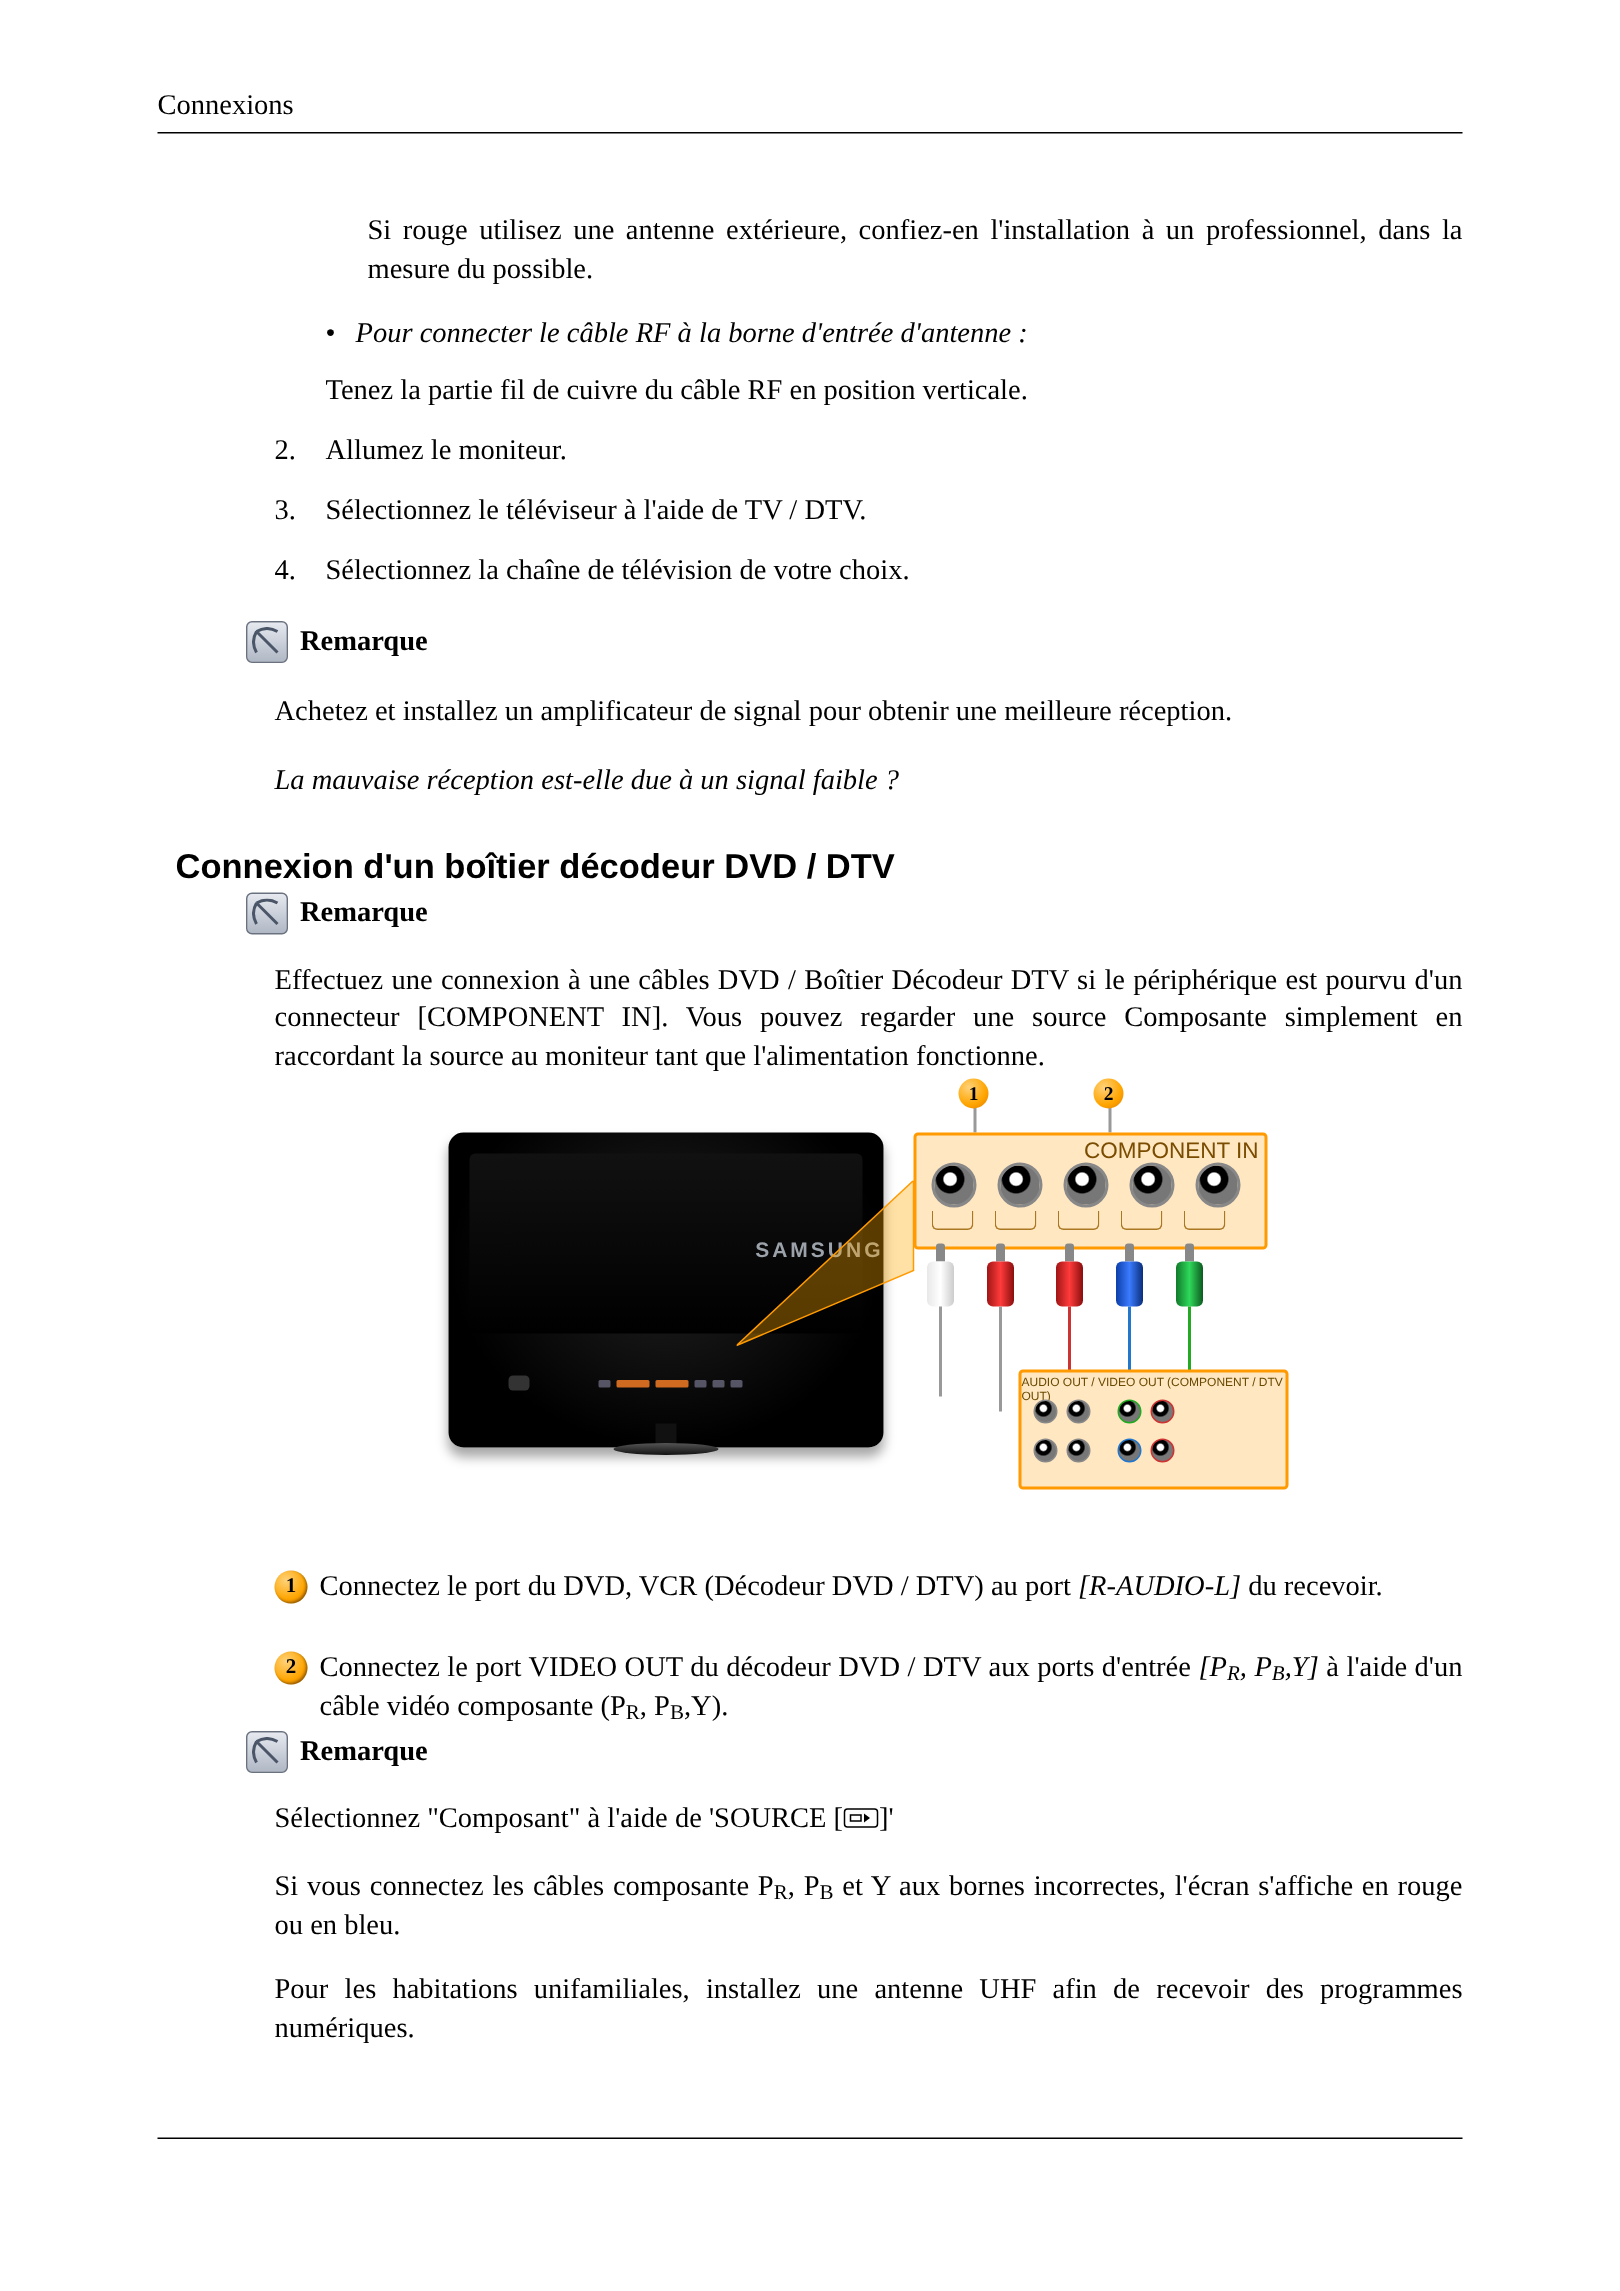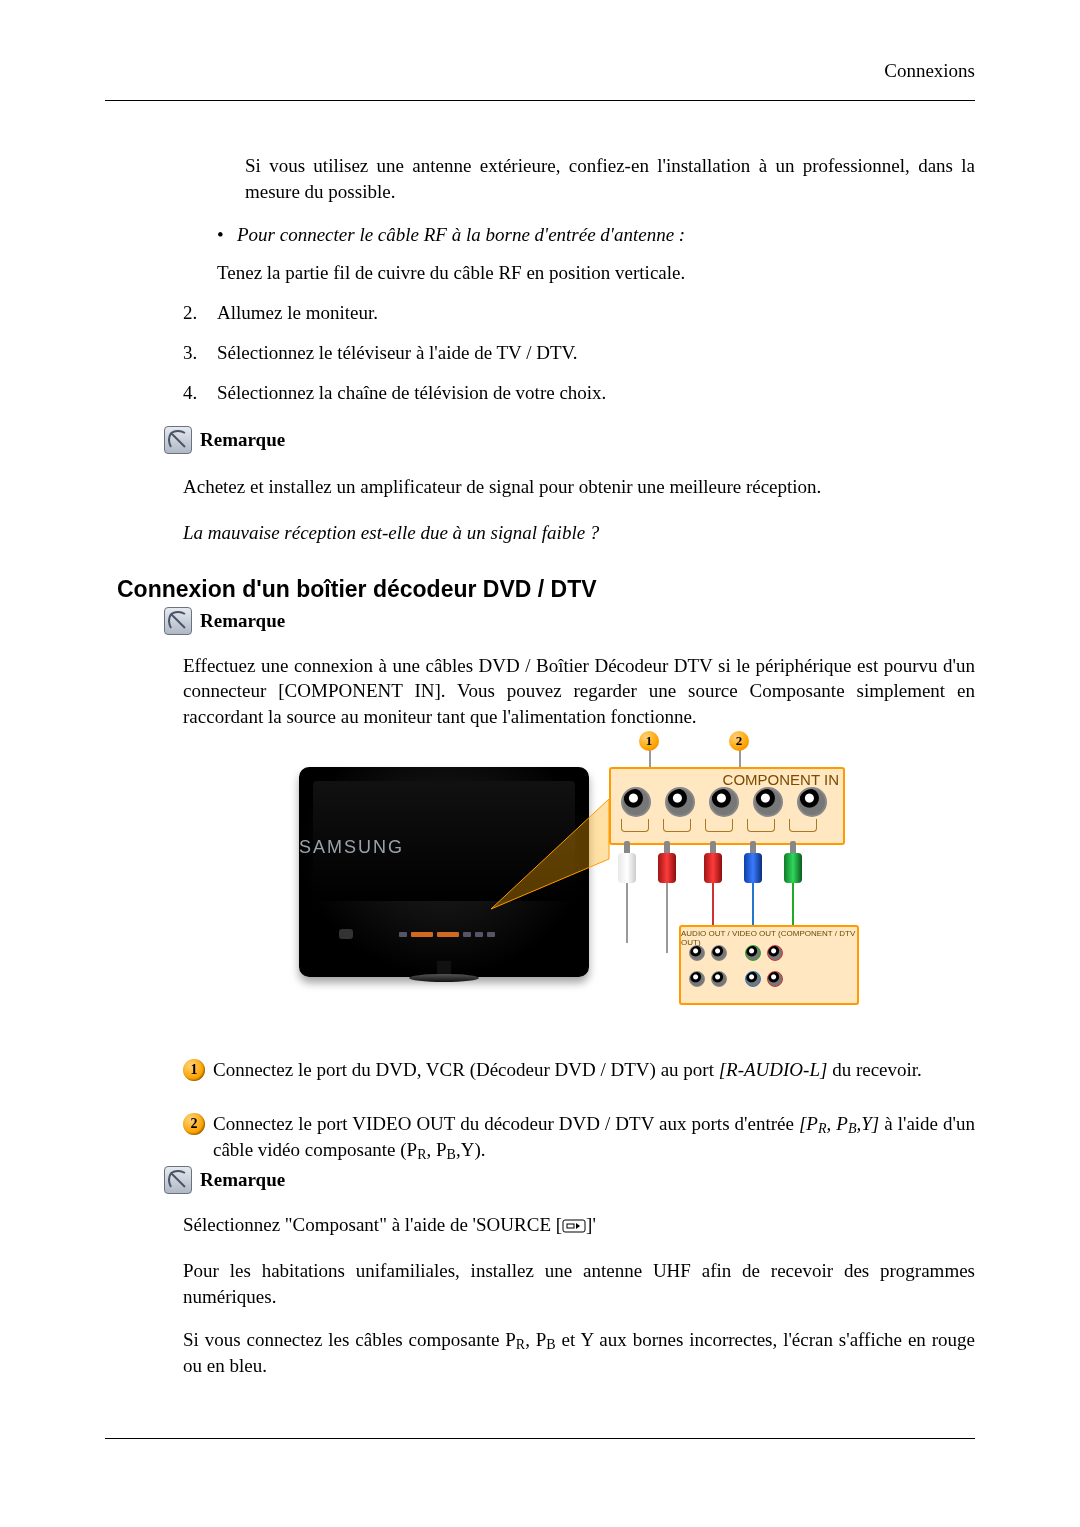--- a/index.html
+++ b/index.html
@@ -11,23 +11,23 @@
   }
   .page {
     width: 1080px;
     min-height: 1527px;
     margin: 0 auto;
     position: relative;
     box-sizing: border-box;
     padding: 60px 105px 60px 105px;
   }
   .header-line {
-    text-align: right;
+    text-align: left;
     font-size: 19px;
-    padding-bottom: 18px;
+    padding-bottom: 6px;
     border-bottom: 1px solid #000;
     margin-bottom: 52px;
   }
   .body-text {
     font-size: 19px;
     line-height: 1.35;
     text-align: justify;
   }
   .indent-block {
     margin-left: 140px;
@@ -143,23 +143,23 @@
     box-shadow: 0 6px 8px rgba(0,0,0,0.35);
   }
   .monitor-screen {
     position: absolute;
     left: 14px; top: 14px; right: 14px; height: 120px;
     background: linear-gradient(180deg,#111,#000);
     border-radius: 4px;
   }
   .monitor-brand {
     position: absolute;
-    top: 70px; width: 100%; text-align: left;
-    color: #9ca2aa; font-size: 18px; letter-spacing: 2px;
-    font-family: Arial, sans-serif; font-weight: normal;
+    top: 70px; width: 100%; text-align: right;
+    color: #9ca2aa; font-size: 14px; letter-spacing: 2px;
+    font-family: Arial, sans-serif; font-weight: bold;
   }
   .monitor-controls {
     position: absolute;
     left: 100px; bottom: 40px;
     display: flex; gap: 4px;
   }
   .monitor-controls span {
     width: 8px; height: 5px; background: #556; border-radius: 1px;
   }
   .monitor-controls .orange { background: #d06a20; width: 22px; }
@@ -253,21 +253,21 @@
     position: absolute; width: 2px; background: #999;
   }
 </style>
 </head>
 <body>
 
 <div class="page">
 
   <div class="header-line">Connexions</div>
 
-  <div class="body-text indent-block">Si vous utilisez une antenne extérieure, confiez-en l'installation à un professionnel, dans la mesure du possible.</div>
+  <div class="body-text indent-block">Si rouge utilisez une antenne extérieure, confiez-en l'installation à un professionnel, dans la mesure du possible.</div>
 
   <ol class="num-list">
     <li style="margin-top:0;">
       <span class="num"></span>
       <div class="licontent">
         <ul class="bullets">
           <li>
             <span class="italic">Pour connecter le câble RF à la borne d'entrée d'antenne :</span>
           </li>
         </ul>
@@ -432,20 +432,20 @@
   <div class="body-text content-78" style="margin-top:18px;">
     <span>Sélectionnez "Composant" à l'aide de 'SOURCE [</span><span style="display:inline-block; vertical-align:middle;">
       <svg width="24" height="14" viewBox="0 0 24 14">
           <rect x="1" y="1" width="22" height="12" rx="2" fill="none" stroke="#000"></rect>
           <path d="M14 4 L18 7 L14 10 Z" fill="#000"></path>
           <rect x="5" y="5" width="7" height="4" fill="none" stroke="#000"></rect>
         </svg>
     </span><span>]'</span>
   </div>
 
-  <div class="body-text content-78" style="margin-top:18px;">Pour les habitations unifamiliales, installez une antenne UHF afin de recevoir des programmes numériques.</div>
-
   <div class="body-text content-78" style="margin-top:18px;">
     <span>Si vous connectez les câbles composante P</span><span class="sub-text">R</span><span>, P</span><span class="sub-text">B</span><span> et Y aux bornes incorrectes, l'écran s'affiche en rouge ou en bleu.</span>
   </div>
 
+  <div class="body-text content-78" style="margin-top:18px;">Pour les habitations unifamiliales, installez une antenne UHF afin de recevoir des programmes numériques.</div>
+
   <div class="footer-line"></div>
 </div>
 
 </body></html>

